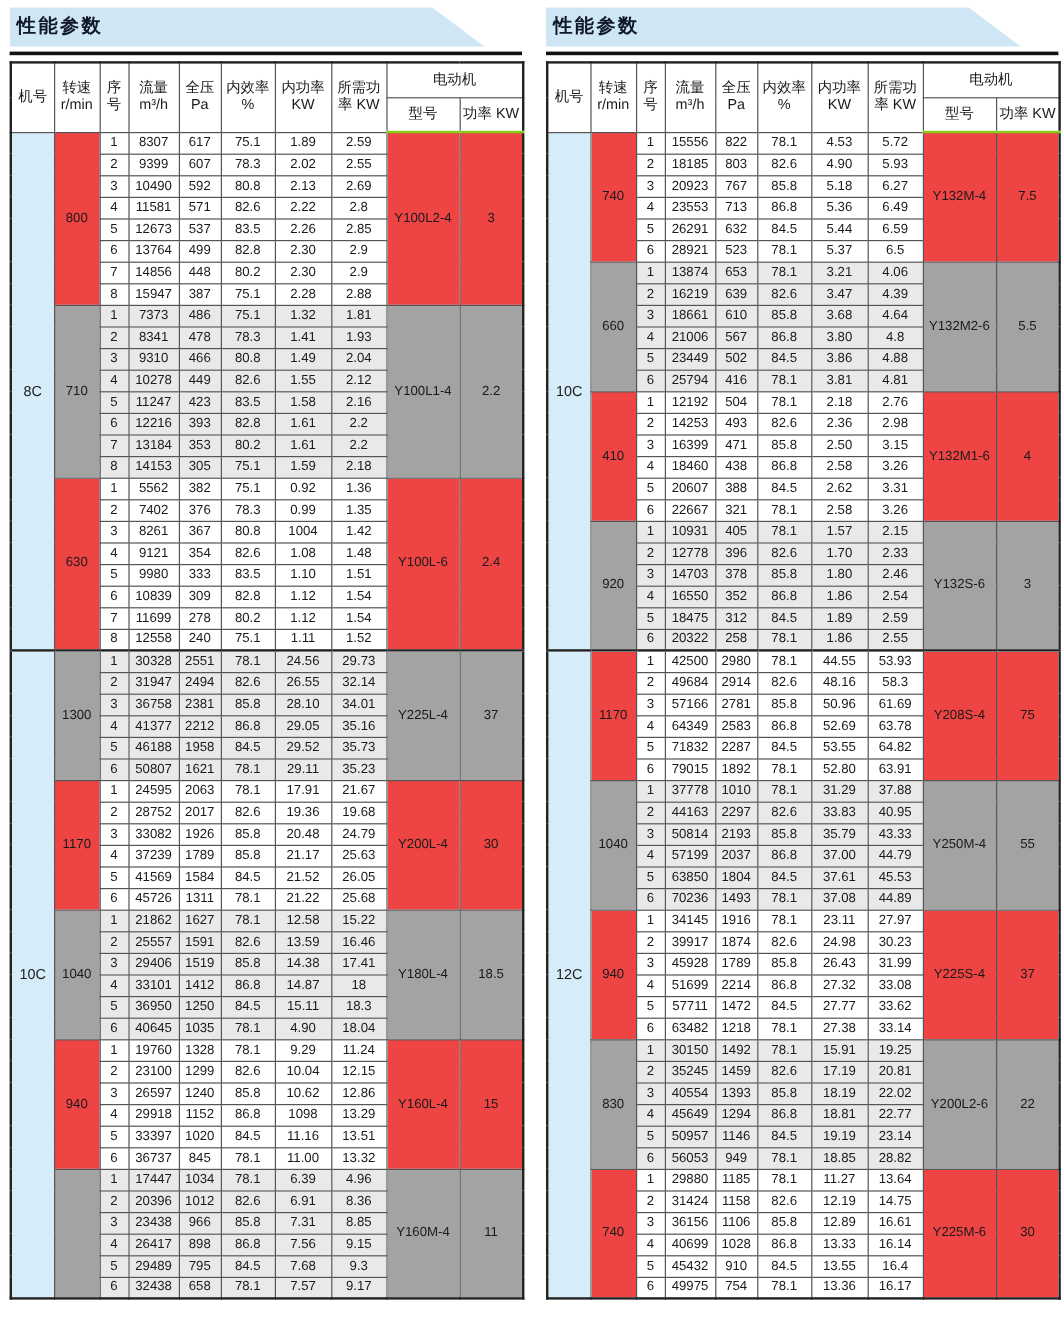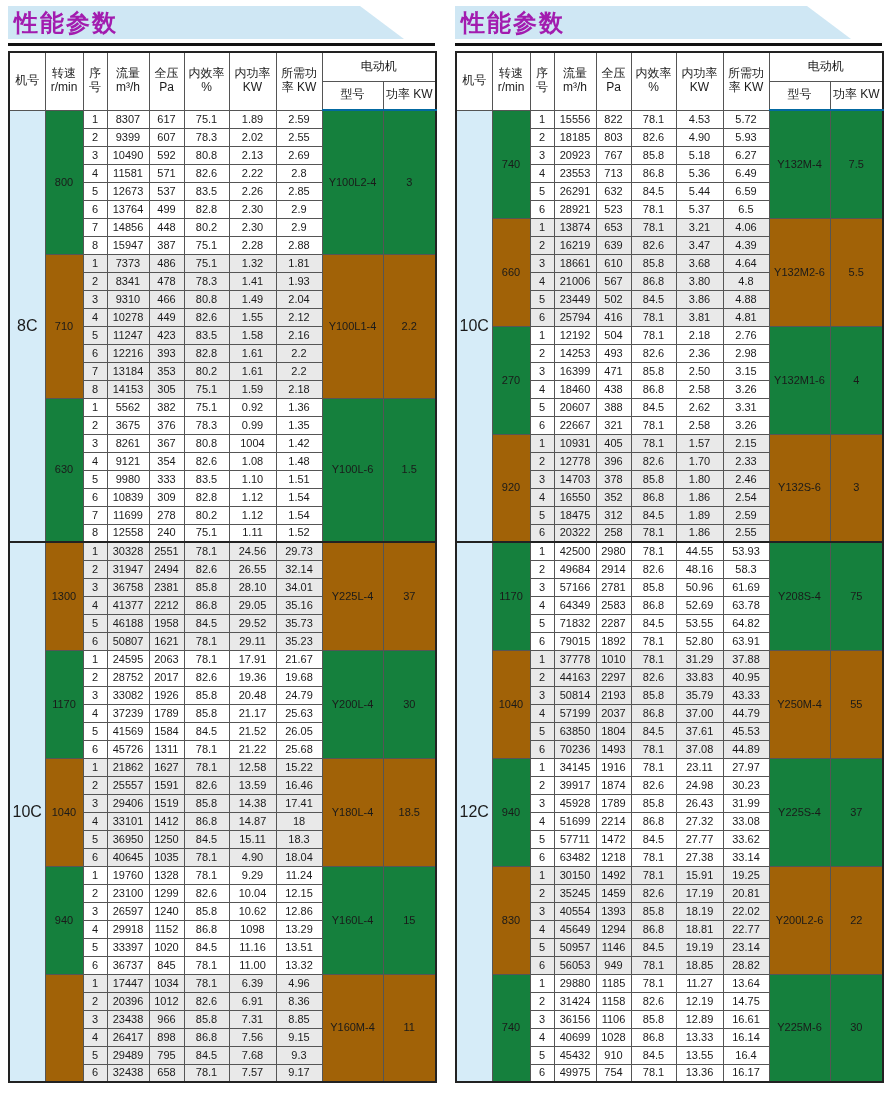--- a/index.html
+++ b/index.html
@@ -15,44 +15,44 @@
 
   
   .banner {
     width: 396px; height: 33px;
     background: #cfe7f4;
     clip-path: polygon(0 0, 352px 0, 396px 100%, 0 100%);
     display: flex; align-items: center;
     padding-left: 6px;
   }
   .banner h1 {
-    font-size: 24px; font-weight: bold; letter-spacing: 2px; color: #a21caf;
+    font-size: 16px; font-weight: bold; letter-spacing: 2px; color: #0f172a;
   }
   .title-rule { height: 3px; background: #111; margin-top: 4px; }
 
   table {
     border-collapse: collapse; table-layout: fixed;
     width: 100%; margin-top: 5px;
     border: 2px solid #222;
   }
   th, td {
     border: 1px solid #555;
     text-align: center; vertical-align: middle;
     font-weight: normal;
     font-size: 11px; line-height: 1;
     height: 18px; padding: 0 1px;
     white-space: nowrap; overflow: hidden;
   }
   thead th { font-size: 12px; height: 29px; line-height: 1.15; background: #fff; }
-  thead tr:last-child th { border-bottom: 2px solid #0369a1; }
-  th.machine-cell { background: #d6ecf8; font-size: 16px; }
+  thead tr:last-child th { border-bottom: 2px solid #84cc16; }
+  th.machine-cell { background: #d6ecf8; font-size: 12px; }
   tr.shaded td { background: #e9e9e9; }
   tr.section-start th, tr.section-start td { border-top: 2px solid #222; }
-  td.speed-cell, td.motor-cell { background: #15803d; }
-  tr.shaded td.speed-cell, tr.shaded td.motor-cell { background: #a16207; }
+  td.speed-cell, td.motor-cell { background: #ef4444; }
+  tr.shaded td.speed-cell, tr.shaded td.motor-cell { background: #a3a3a3; }
 </style>
 </head>
 <body>
 
 <div class="page">
 
   <section class="col">
     <header>
       <div class="banner">
         <h1>性能参数</h1>
@@ -248,25 +248,25 @@
           </tr>
           <tr>
             <td rowspan="8" class="speed-cell">630</td>
             <td>1</td>
             <td>5562</td>
             <td>382</td>
             <td>75.1</td>
             <td>0.92</td>
             <td>1.36</td>
             <td rowspan="8" class="motor-cell">Y100L-6</td>
-            <td rowspan="8" class="motor-cell">1.5</td>
-          </tr>
-          <tr>
-            <td>2</td>
-            <td>3675</td>
+            <td rowspan="8" class="motor-cell">2.4</td>
+          </tr>
+          <tr>
+            <td>2</td>
+            <td>7402</td>
             <td>376</td>
             <td>78.3</td>
             <td>0.99</td>
             <td>1.35</td>
           </tr>
           <tr>
             <td>3</td>
             <td>8261</td>
             <td>367</td>
             <td>80.8</td>
@@ -729,21 +729,21 @@
           </tr>
           <tr class="shaded">
             <td>6</td>
             <td>25794</td>
             <td>416</td>
             <td>78.1</td>
             <td>3.81</td>
             <td>4.81</td>
           </tr>
           <tr>
-            <td rowspan="6" class="speed-cell">270</td>
+            <td rowspan="6" class="speed-cell">410</td>
             <td>1</td>
             <td>12192</td>
             <td>504</td>
             <td>78.1</td>
             <td>2.18</td>
             <td>2.76</td>
             <td rowspan="6" class="motor-cell">Y132M1-6</td>
             <td rowspan="6" class="motor-cell">4</td>
           </tr>
           <tr>

